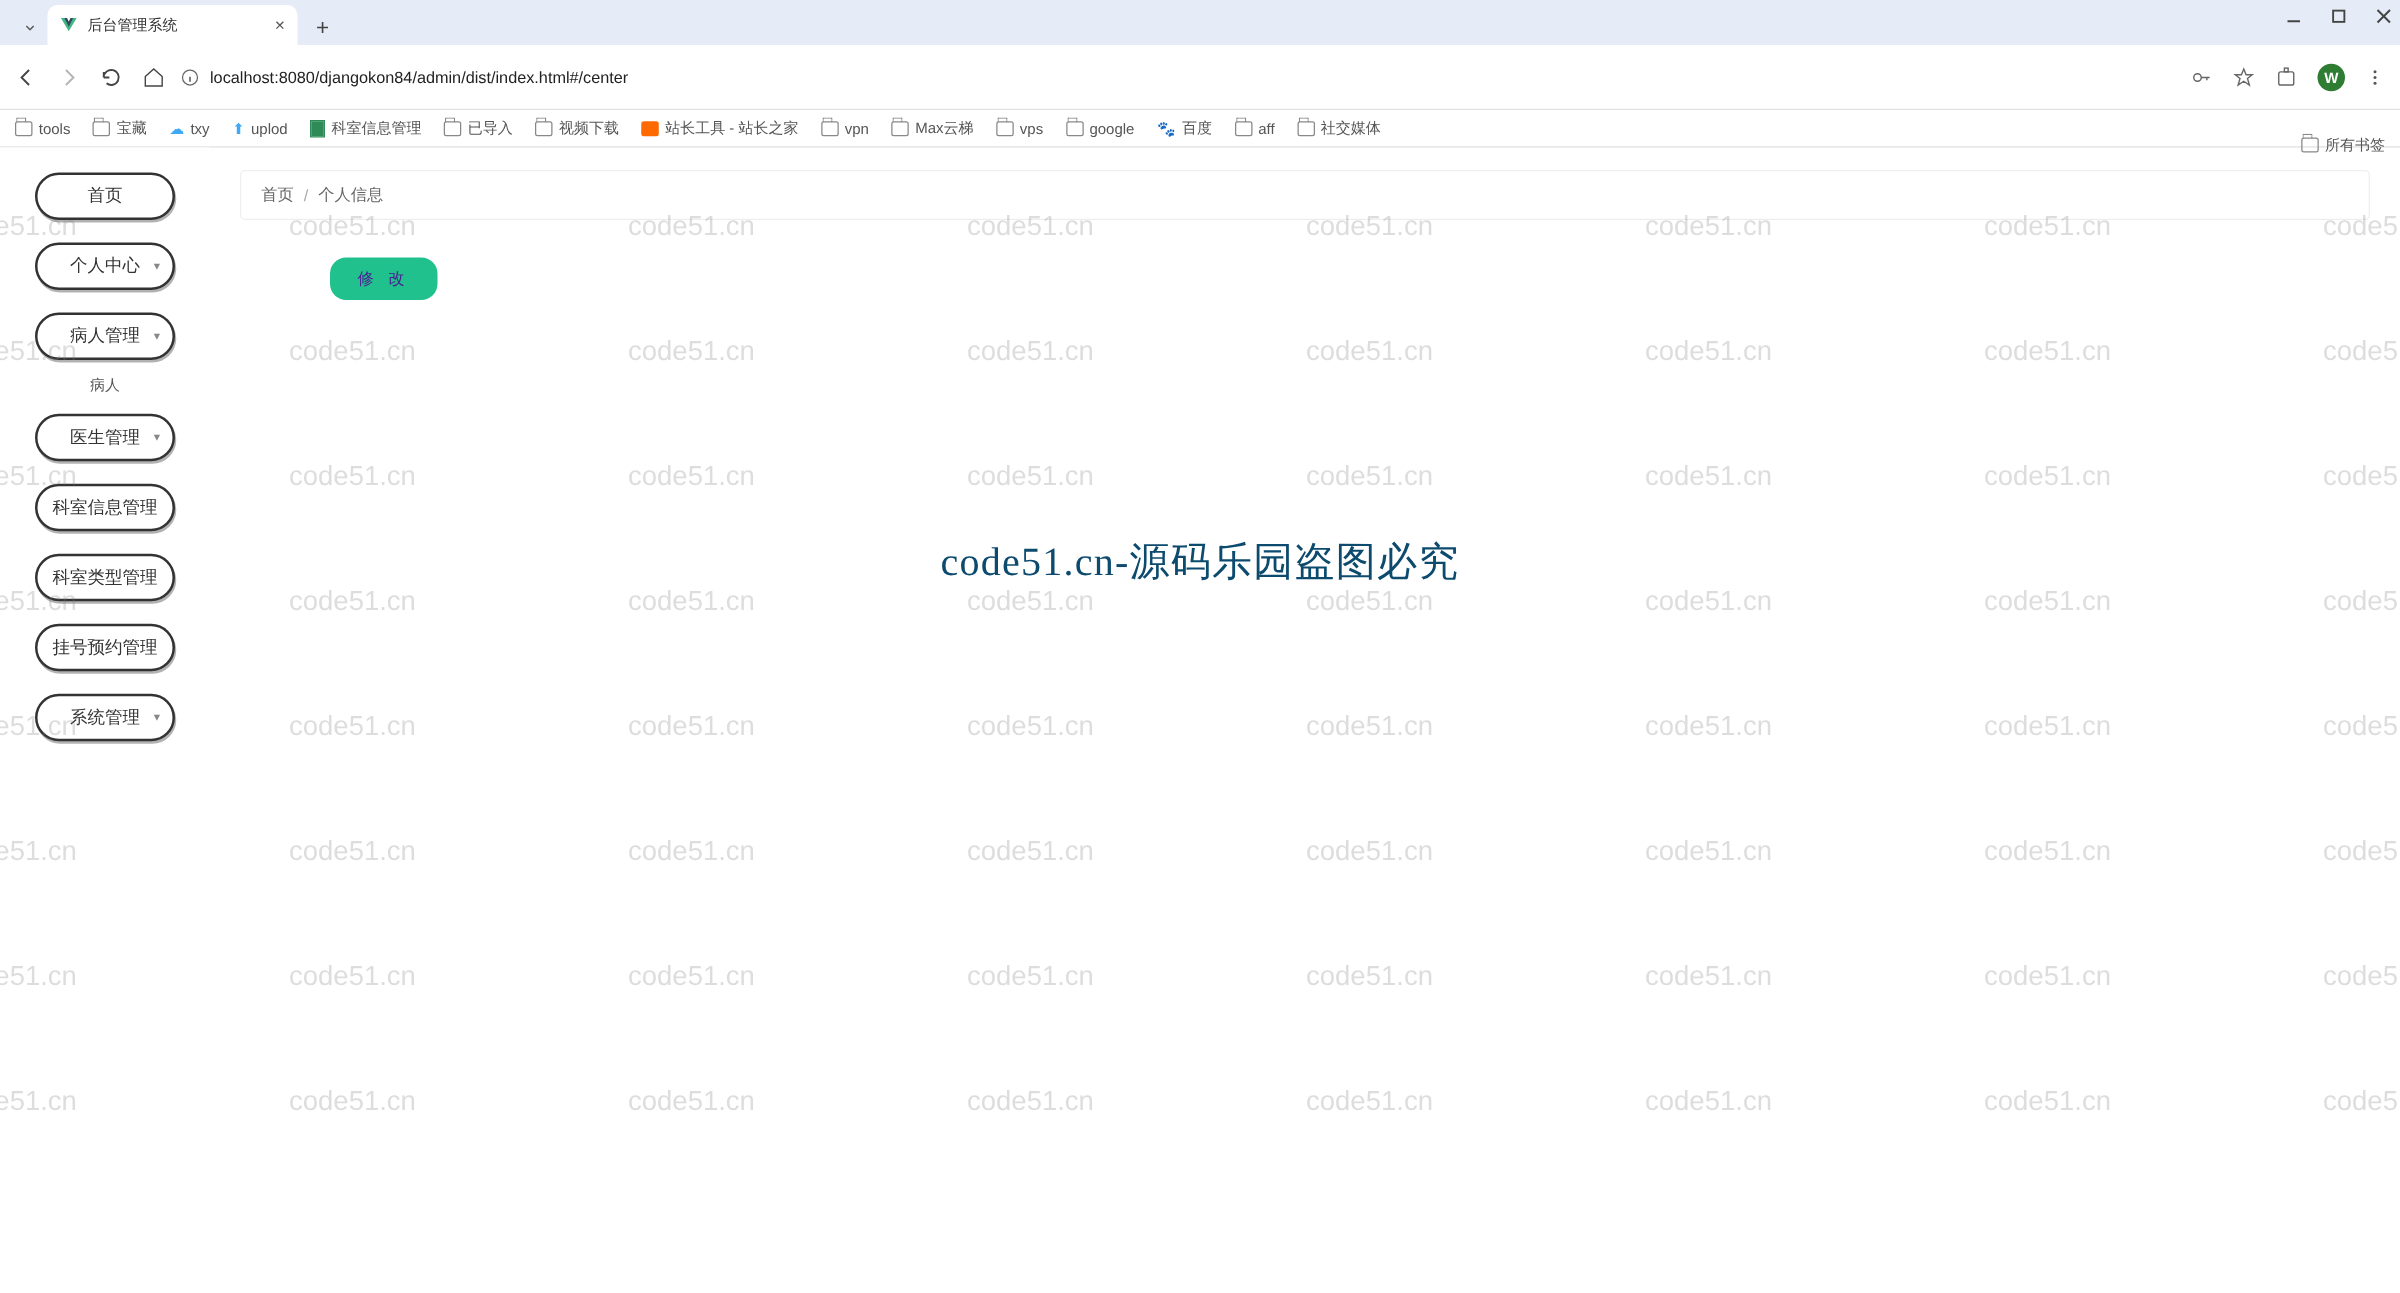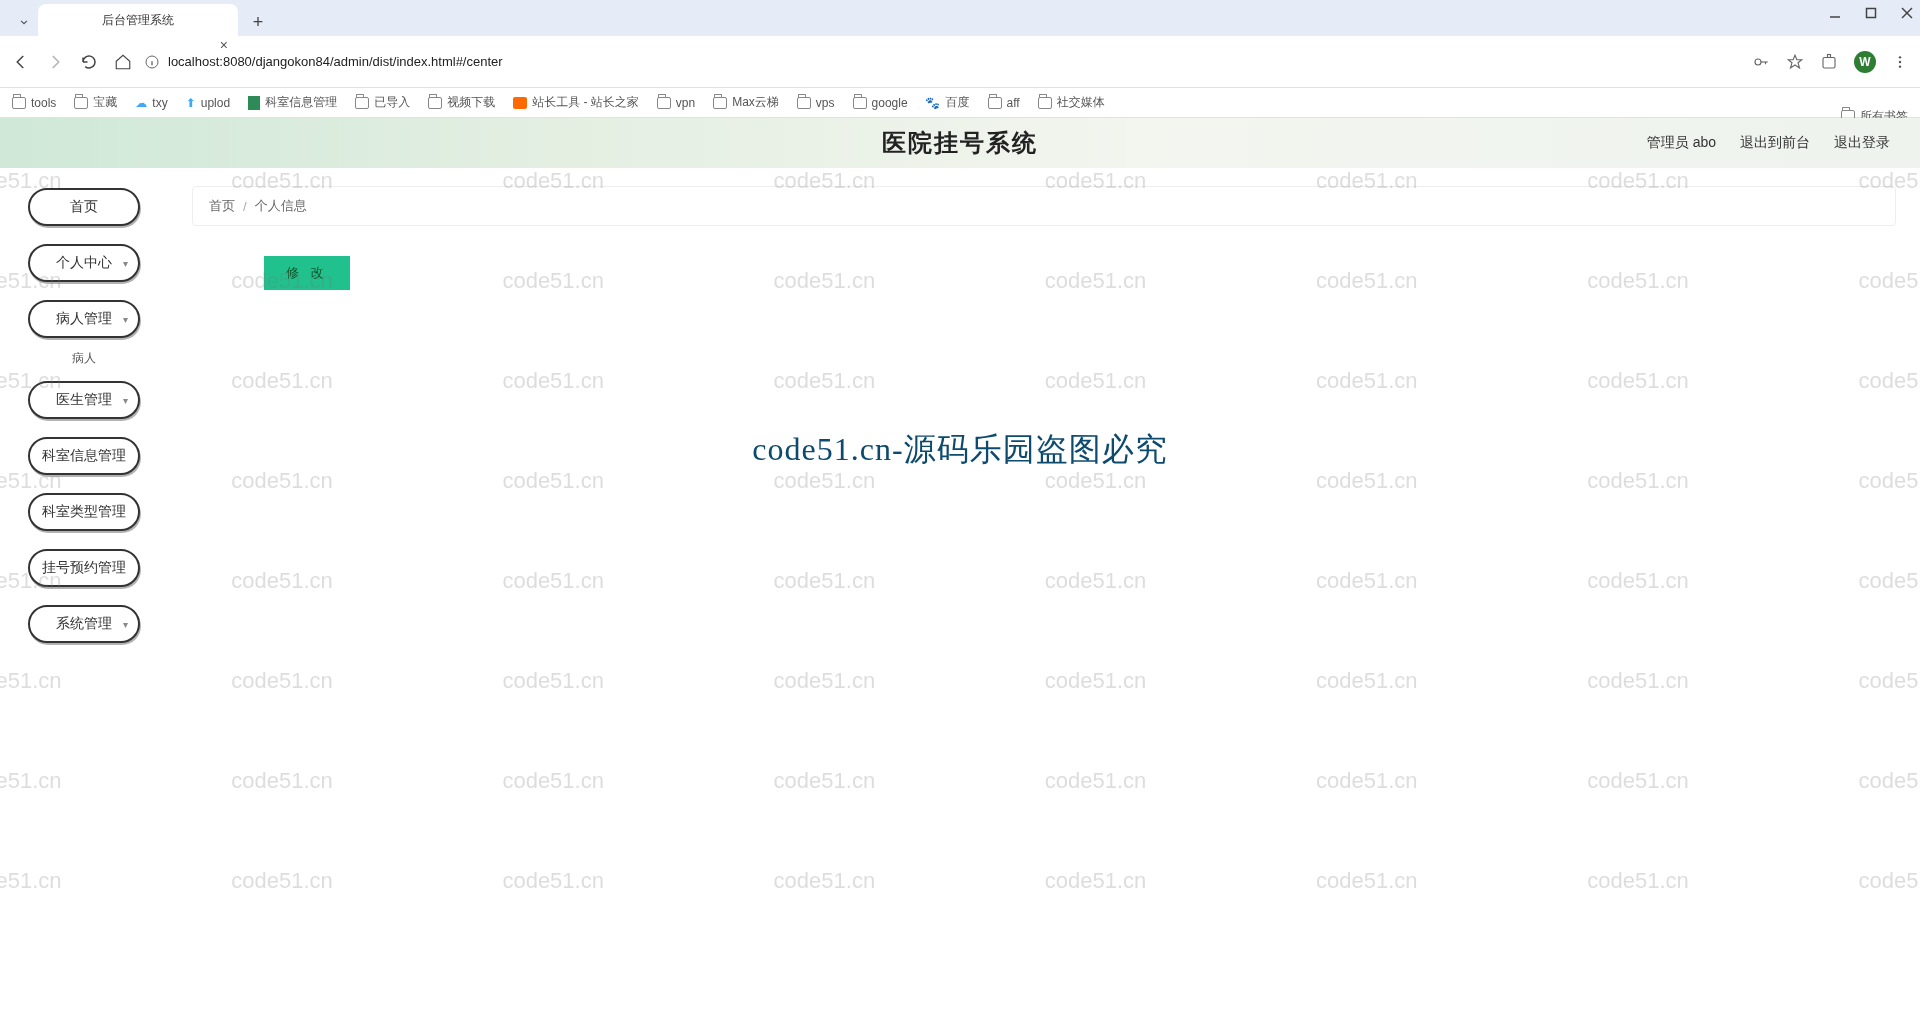--- a/index.html
+++ b/index.html
@@ -2,21 +2,21 @@
 <html><head>
 <meta charset="utf-8">
 <style>
 * { margin:0; padding:0; box-sizing:border-box; font-family:"Microsoft YaHei","PingFang SC",Arial,sans-serif; }
 html,body { width:1920px; height:1034px; overflow:hidden; background:#fff; }
 
 
 .browser-chrome { width:100%; background:#e6ecf7; }
 .tab-strip { height:36px; display:flex; align-items:flex-end; padding:4px 10px 0 10px; position:relative; }
 .tab-strip .tab-dropdown { width:28px; height:28px; display:flex; align-items:center; justify-content:center; color:#444; }
-.tab { width:200px; height:32px; background:#fff; border-radius:8px 8px 0 0; display:flex; align-items:center; padding:0 10px; gap:8px; font-size:12px; color:#333;flex-direction:column; }
+.tab { width:200px; height:32px; background:#fff; border-radius:8px 8px 0 0; display:flex; align-items:center; padding:0 10px; gap:8px; font-size:12px; color:#333; }
 .tab .favicon { width:14px; height:14px; }
 .tab .close { margin-left:auto; color:#555; font-size:14px; cursor:pointer; }
 .new-tab { width:28px; height:28px; display:flex; align-items:center; justify-content:center; color:#444; font-size:18px; margin-left:6px; }
 .win-controls { position:absolute; right:6px; top:6px; display:flex; gap:22px; color:#444; }
 .win-controls span { width:14px; height:14px; display:flex; align-items:center; justify-content:center; font-size:14px; }
 
 .addr-bar { height:52px; background:#fff; display:flex; align-items:center; padding:0 12px; gap:12px; border-bottom:1px solid #e2e2e2; }
 .addr-bar .nav-icons { display:flex; align-items:center; gap:16px; color:#555; }
 .addr-bar .nav-icons svg { width:18px; height:18px; }
 .url-box { flex:0 0 auto; display:flex; align-items:center; gap:8px; color:#555; font-size:13px; }
@@ -46,21 +46,21 @@
 
 .main { flex:1; padding:18px 24px; }
 .breadcrumb { background:#fff; border:1px solid #eee; border-radius:4px; padding:10px 16px; font-size:13px; color:#666; display:flex; align-items:center; gap:8px; }
 .breadcrumb .sep { color:#aaa; }
 
 .form-area { margin-top:30px; padding-left:10px; }
 .form-row { display:flex; align-items:center; gap:14px; margin-bottom:18px; }
 .form-row label { width:48px; text-align:right; font-size:13px; color:#444; }
 .form-row input { width:480px; height:32px; border:1px solid #dcdcdc; border-radius:3px; padding:0 12px; font-size:13px; color:#333; outline:none; }
 .btn-row { padding-left:62px; }
-.btn-primary { background:#20c18c; color:#14532d; border:none; border-radius:0; height:34px; padding:0 22px; font-size:13px; letter-spacing:4px; cursor:pointer; }
+.btn-primary { background:#20c18c; color:#4c1d95; border:none; border-radius:13px; height:34px; padding:0 22px; font-size:13px; letter-spacing:4px; cursor:pointer; }
 
 
 .watermark-layer { position:absolute; inset:0; pointer-events:none; overflow:hidden; }
 .wm-row { position:absolute; left:-40px; right:-40px; display:flex; justify-content:space-between; color:rgba(120,120,120,0.25); font-size:22px; font-family:Arial,sans-serif; }
 .center-wm { position:absolute; left:50%; top:310px; transform:translateX(-50%); color:#0c4a6e; font-size:32px; font-weight:500; letter-spacing:1px; font-family:"SimSun","Songti SC",serif; }
 
 .icon-btn{cursor:pointer;}
 svg{display:block;}
 </style>
 </head>
@@ -227,28 +227,20 @@
         <span>社交媒体</span>
       </div>
       <div class="all-bm bm">
         <span class="folder"></span>
         <span>所有书签</span>
       </div>
   </div>
 </div>
 
 <div class="app-wrap">
-  <div class="app-header">
-    <div class="title">医院挂号系统</div>
-    <div class="header-right">
-      <span>管理员 abo</span>
-      <span>退出到前台</span>
-      <span>退出登录</span>
-    </div>
-  </div>
 
   <div class="app-body">
     <div class="sidebar" id="sidebar">
         <div class="pill">
           <span>首页</span>
         </div>
         <div class="pill">
           <span>个人中心</span>
           <span class="chev">▾</span>
         </div>

